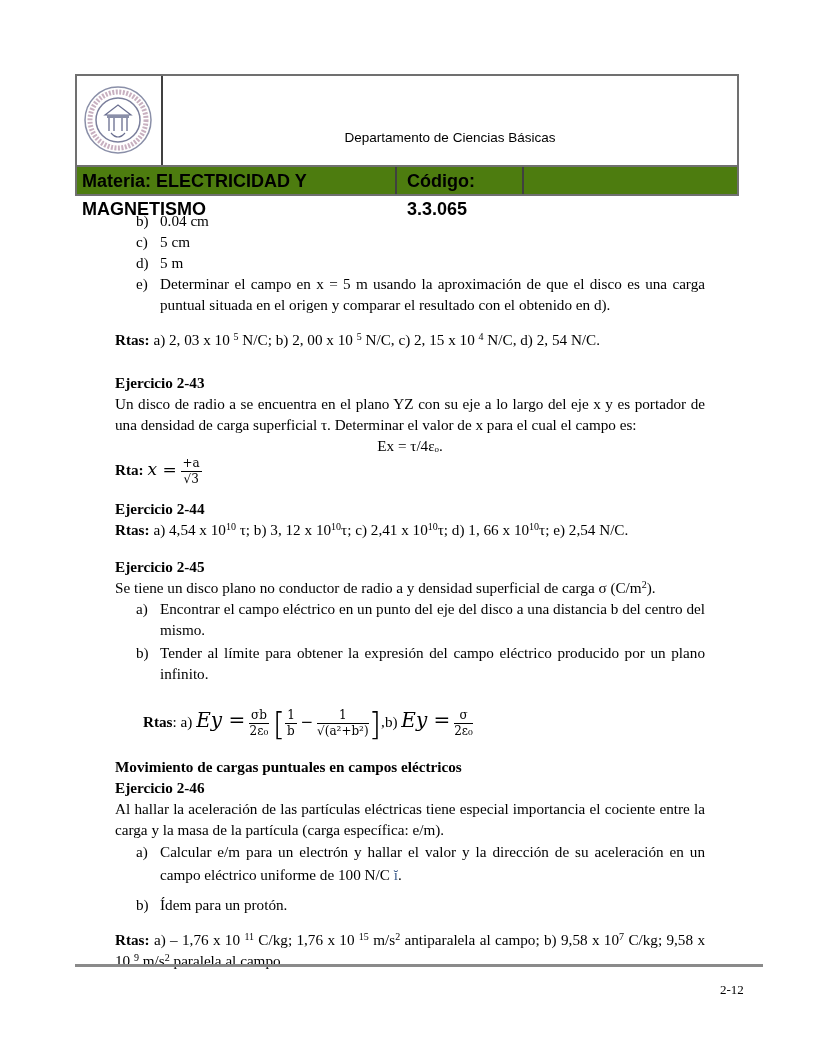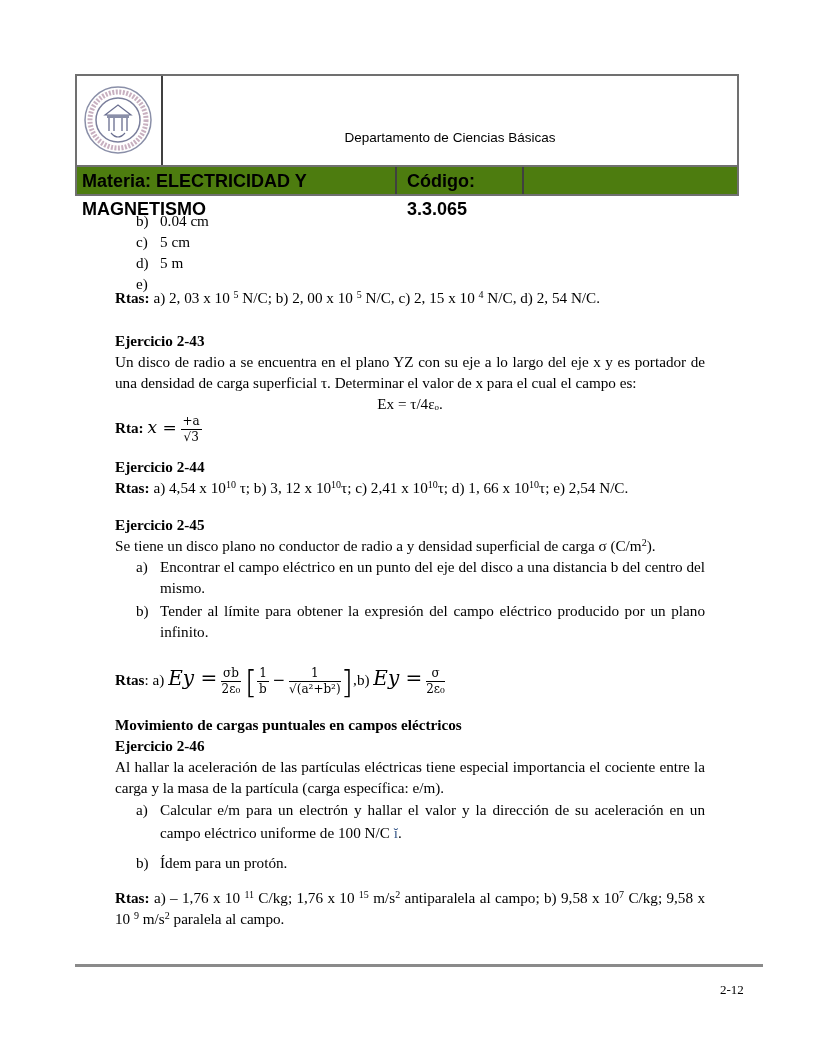--- a/index.html
+++ b/index.html
@@ -68,21 +68,21 @@
     <div class="cell-codigo">Código: 3.3.065</div>
     <div class="cell-empty"></div>
   </div>
 </div>
 
 <div class="content">
 
   <div class="li"><span class="mk">b)</span><span>0.04 cm</span></div>
   <div class="li"><span class="mk">c)</span><span>5 cm</span></div>
   <div class="li"><span class="mk">d)</span><span>5 m</span></div>
-  <div class="li just"><span class="mk">e)</span></div>
+  <div class="li just"><span class="mk">e)</span><span>Determinar el campo en x = 5 m usando la aproximación de que el disco es una carga puntual situada en el origen y comparar el resultado con el obtenido en d).</span></div>
   <div class="gap"></div>
   <div><span class="b">Rtas:</span><span> a) 2, 03 x 10 </span><sup>5</sup><span> N/C; b) 2, 00 x 10 </span><sup>5</sup><span> N/C, c) 2, 15 x 10 </span><sup>4</sup><span> N/C, d) 2, 54 N/C.</span></div>
   <div class="gap" style="height:22px"></div>
 
   <div class="b">Ejercicio 2-43</div>
   <div class="just">Un disco de radio a se encuentra en el plano YZ con su eje a lo largo del eje x y es portador de una densidad de carga superficial τ. Determinar el valor de x para el cual el campo es:</div>
   <div class="center">Ex = τ/4εₒ.</div>
   <div style="height:26px;">
     <span class="b">Rta:</span>
     <span class="math" style="font-size:17px;">x =</span>
@@ -91,21 +91,21 @@
   <div class="gap" style="height:16px"></div>
 
   <div class="b">Ejercicio 2-44</div>
   <div><span class="b">Rtas:</span><span> a) 4,54 x 10</span><sup>10</sup><span> τ; b) 3, 12 x 10</span><sup>10</sup><span>τ; c) 2,41 x 10</span><sup>10</sup><span>τ; d) 1, 66 x 10</span><sup>10</sup><span>τ; e) 2,54 N/C.</span></div>
   <div class="gap" style="height:16px"></div>
 
   <div class="b">Ejercicio 2-45</div>
   <div><span>Se tiene un disco plano no conductor de radio a y densidad superficial de carga σ (C/m</span><sup>2</sup><span>).</span></div>
   <div class="li just"><span class="mk">a)</span><span>Encontrar el campo eléctrico en un punto del eje del disco a una distancia b del centro del mismo.</span></div>
   <div class="li just" style="margin-top:2px;"><span class="mk">b)</span><span>Tender al límite para obtener la expresión del campo eléctrico producido por un plano infinito.</span></div>
-  <div style="margin-top:14px; height:44px; line-height:44px;">
+  <div style="margin-top:14px; height:44px; line-height:44px;margin-left:28px;">
     <span class="b">Rtas</span><span>: a) </span>
     <span class="math bigmath">Ey =</span>
     <span class="frac"><span class="num">σb</span><span class="den">2ε₀</span></span>
     <span class="bracket">[</span><span class="frac"><span class="num">1</span><span class="den">b</span></span>
     <span class="math">−</span>
     <span class="frac"><span class="num">1</span><span class="den">√(a²+b²)</span></span><span class="bracket">]</span><span>,b) </span>
     <span class="math bigmath">Ey =</span>
     <span class="frac"><span class="num">σ</span><span class="den">2ε₀</span></span>
   </div>
   <div class="gap" style="height:14px"></div>

